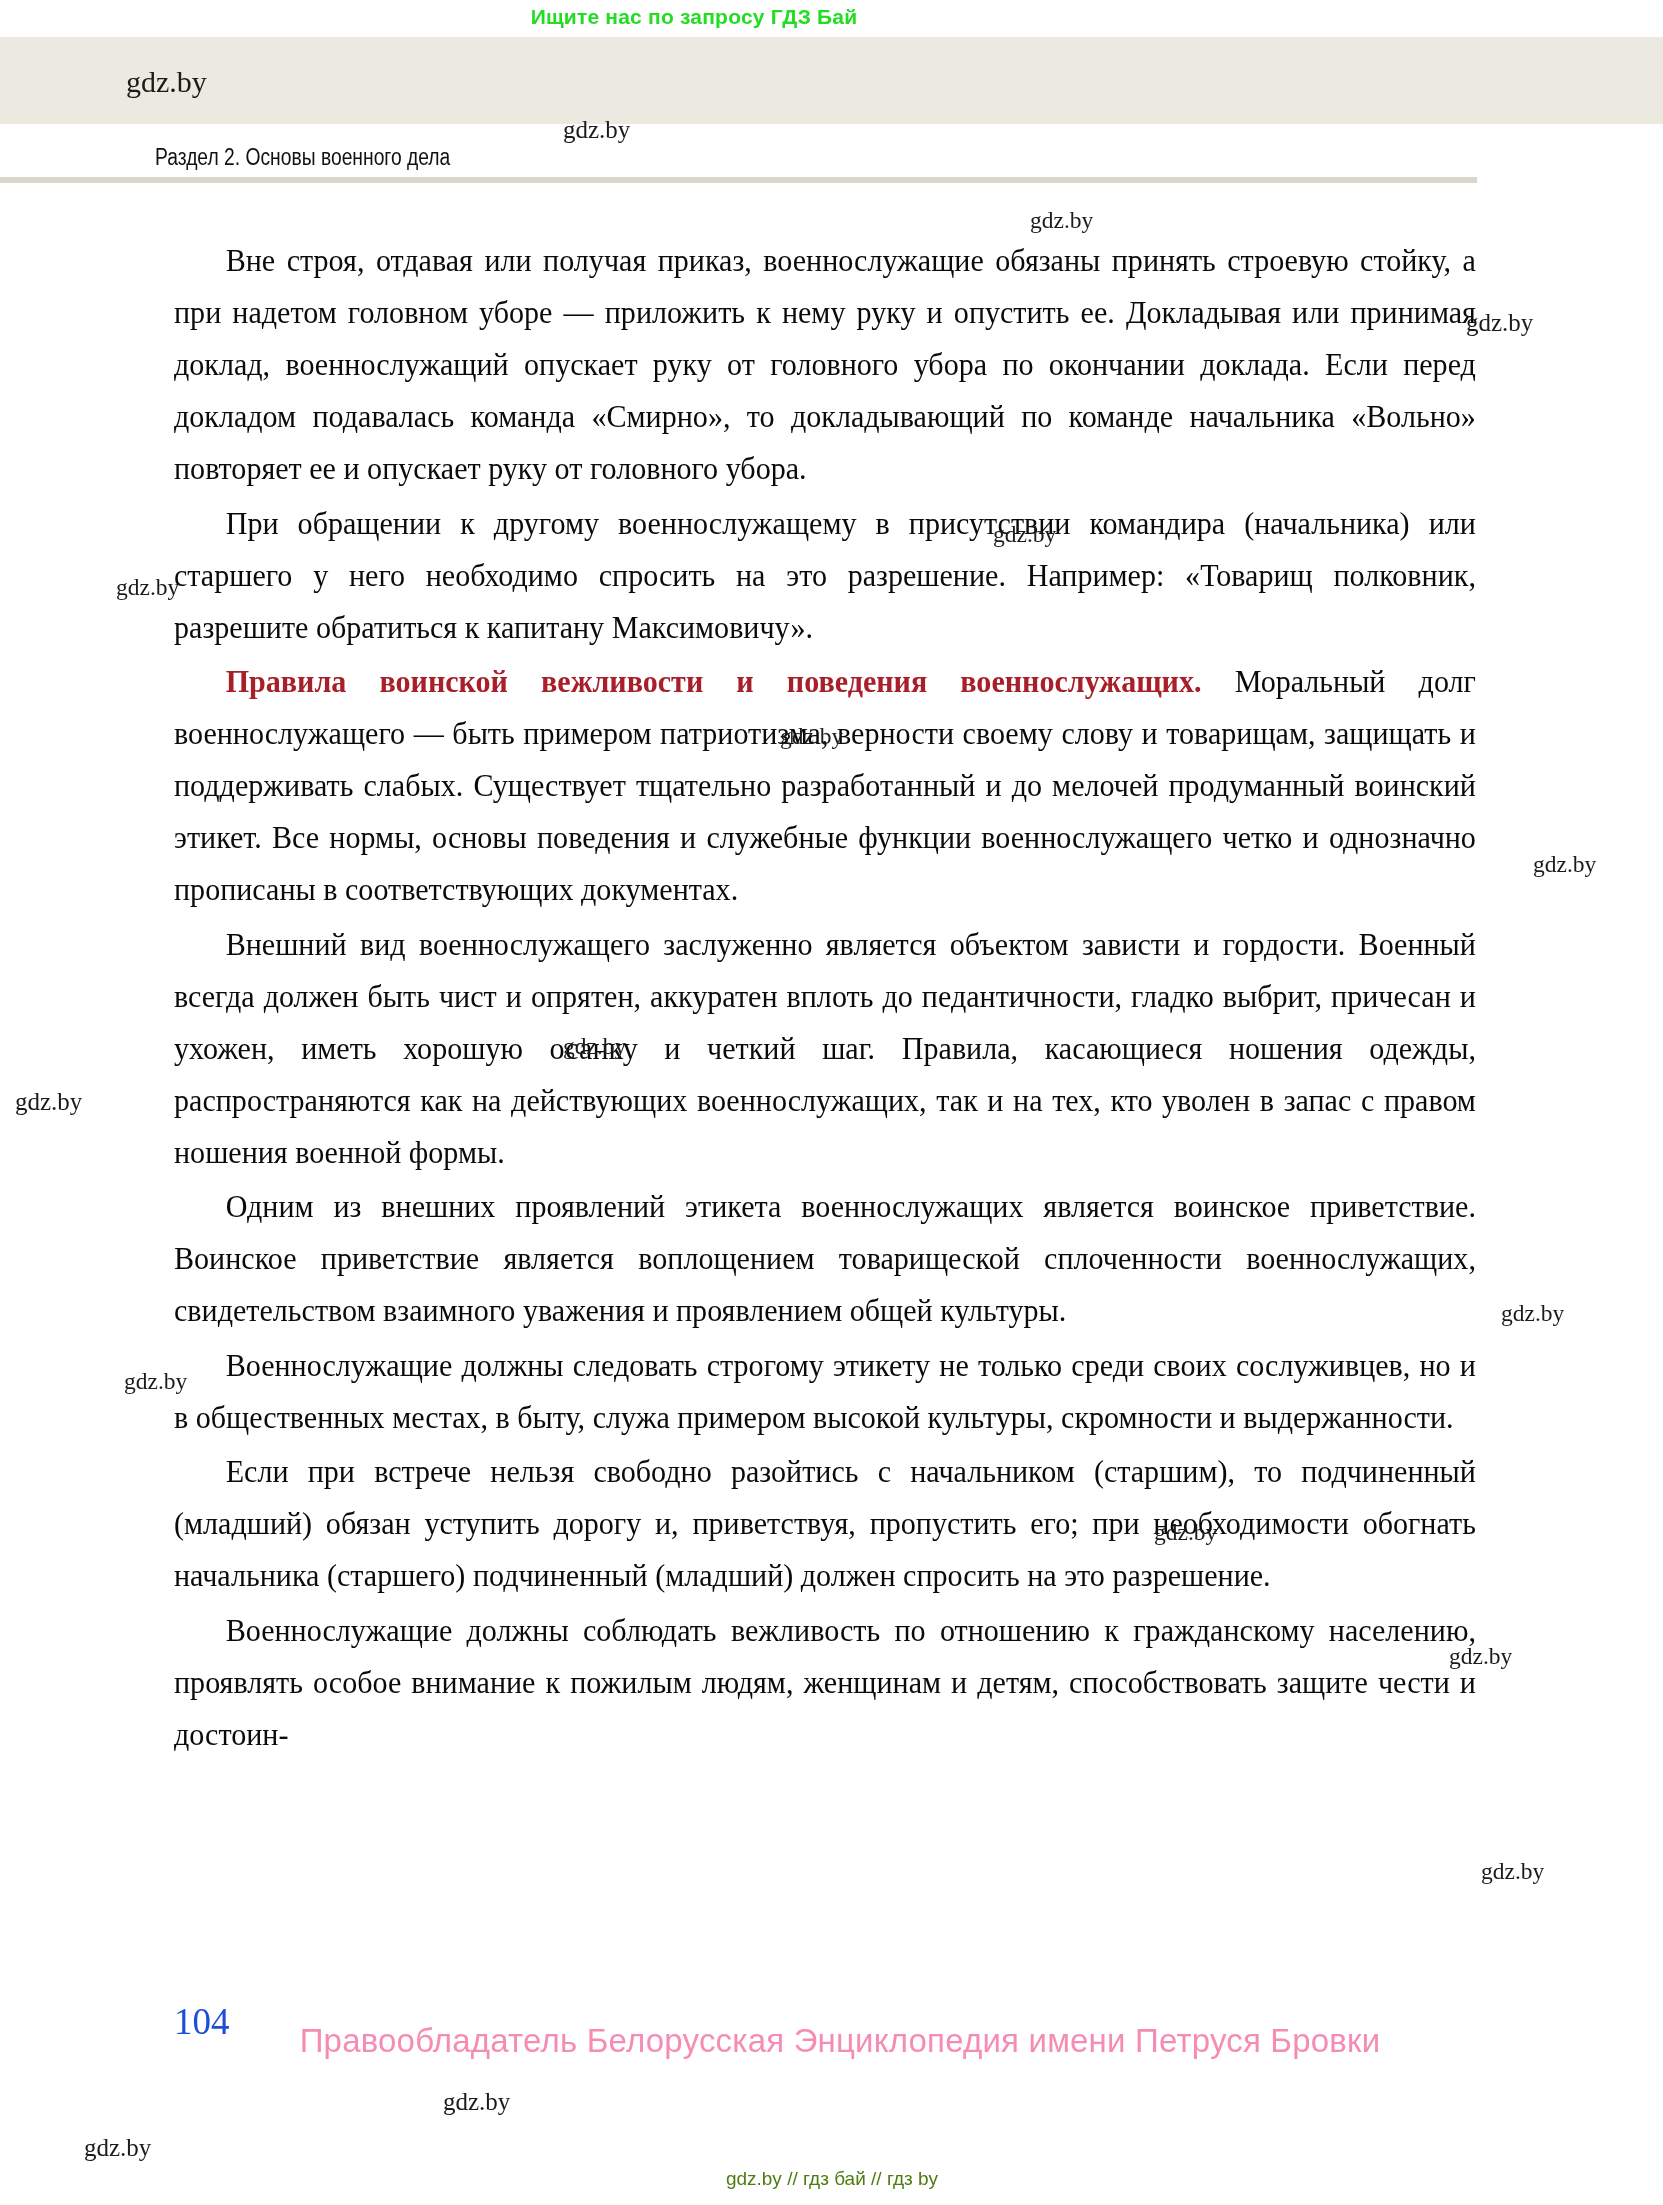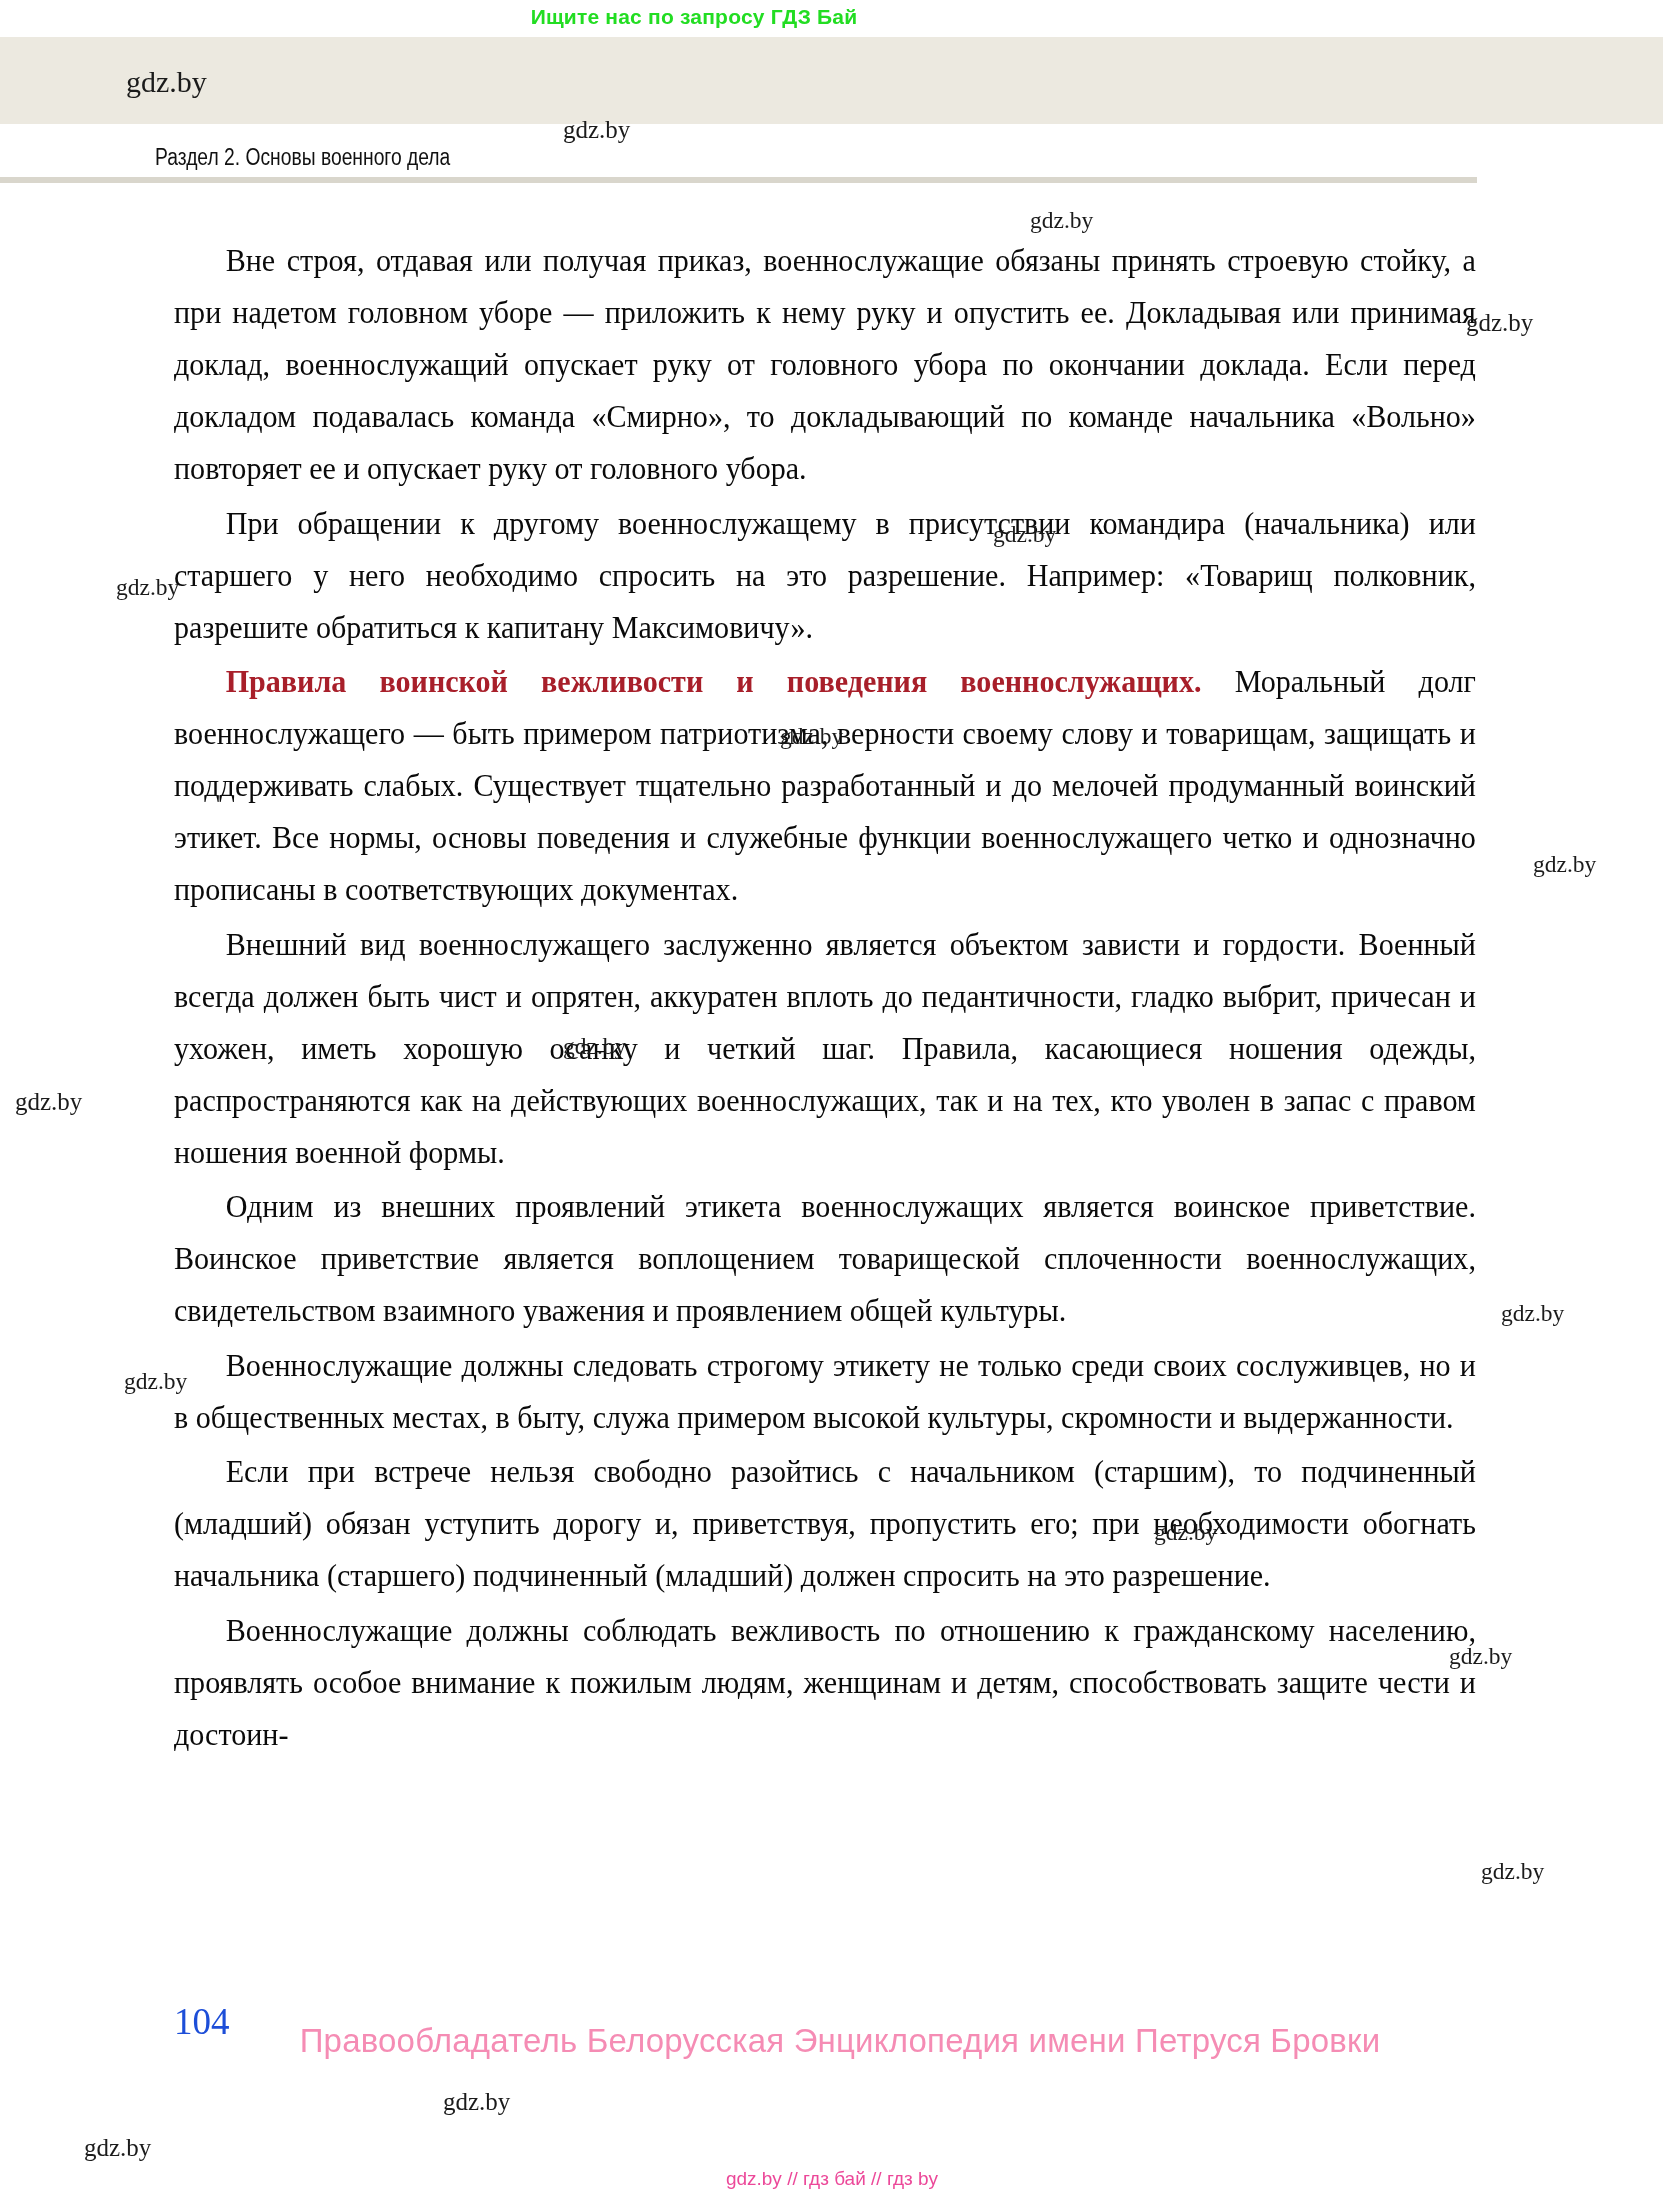--- a/index.html
+++ b/index.html
@@ -114,21 +114,21 @@
     letter-spacing: 0.2px;
   }
 
   
   #footer-links {
     position: absolute;
     top: 2168px;
     left: 0;
     width: 1664px;
     text-align: center;
-    color: #ec4899;
+    color: #4d7c0f;
     font-family: "Liberation Sans", sans-serif;
     font-size: 19px;
     white-space: nowrap;
   }
 
   
   .wm {
     position: absolute;
     font-family: Liberation Serif, serif;
     color: #1b1b1b;

